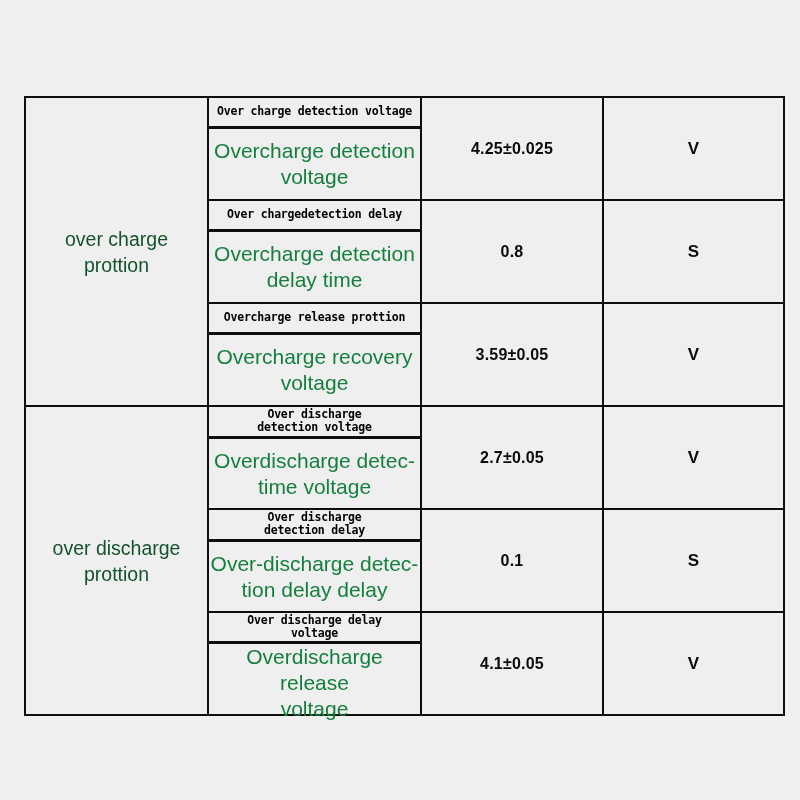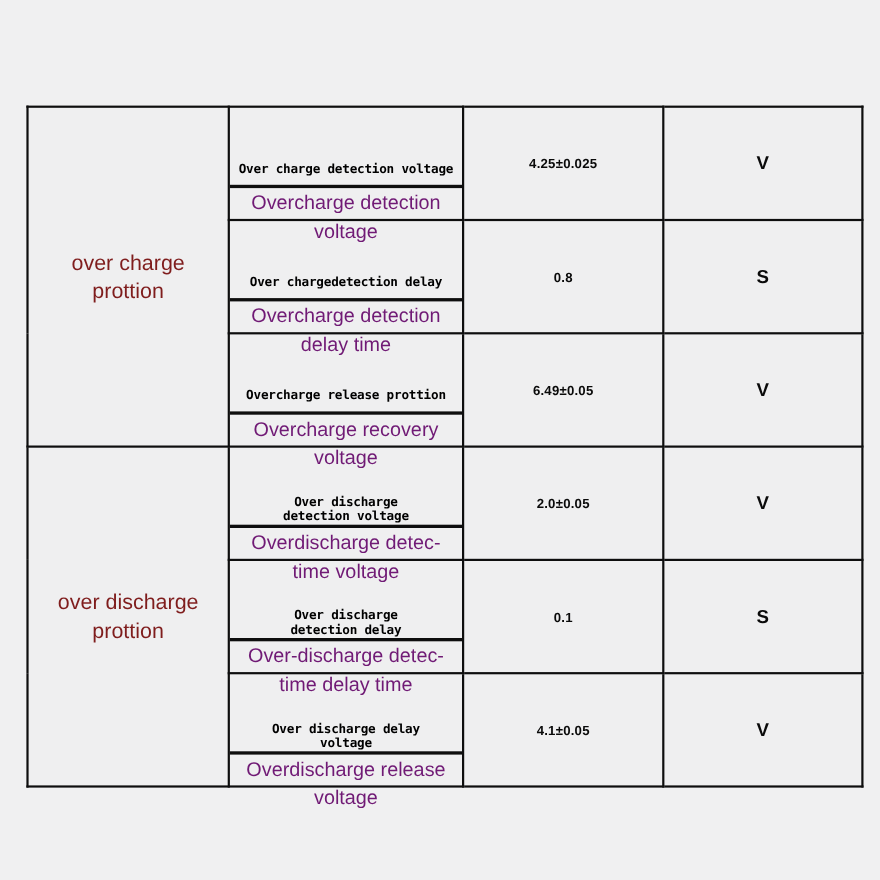--- a/index.html
+++ b/index.html
@@ -25,21 +25,21 @@
   table.spec td {
     border: 2px solid #0e0e0e;
     background: #efeff0;
     vertical-align: middle;
     text-align: center;
   }
   td.cat {
     width: 179px;
     font-size: 19.5px;
     line-height: 26px;
-    color: #7f1d1d;
+    color: #14532d;
     white-space: pre-line;
   }
   td.param {
     width: 211px;
     height: 101px;
     padding: 0;
   }
   .param-inner {
     display: flex;
     flex-direction: column;
@@ -52,35 +52,34 @@
     min-height: 25px;
     border-bottom: 3px solid #0e0e0e;
     font-family: "DejaVu Sans Mono", "Liberation Mono", monospace;
     font-weight: bold;
     font-size: 11.5px;
     line-height: 13px;
     letter-spacing: -0.2px;
     color: #000;
     white-space: pre-line;
     padding: 1px 0 2px 0;
-    margin-top: 42px;
   }
   .plabel {
     flex: 1;
     display: flex;
     align-items: center;
     justify-content: center;
-    font-size: 18px;
+    font-size: 21px;
     line-height: 26px;
-    color: #701a75;
+    color: #15803d;
     white-space: pre-line;
   }
   td.val {
     width: 178px;
-    font-size: 12px;
+    font-size: 16px;
     font-weight: bold;
     letter-spacing: 0.2px;
     color: #0a0a0a;
     margin-top: 38px;
   }
   td.unit {
     width: 177px;
     font-size: 17px;
     font-weight: bold;
     color: #0a0a0a;
@@ -118,45 +117,45 @@
       <td class="unit">S</td>
     </tr>
     <tr>
       <td class="param">
         <div class="param-inner">
           <div class="caption">Overcharge release prottion</div>
           <div class="plabel">Overcharge recovery
 voltage</div>
         </div>
       </td>
-      <td class="val">6.49±0.05</td>
+      <td class="val">3.59±0.05</td>
       <td class="unit">V</td>
     </tr>
 
     <tr>
       <td class="cat" rowspan="3">over discharge
 prottion</td>
       <td class="param">
         <div class="param-inner">
           <div class="caption">Over discharge
 detection voltage</div>
           <div class="plabel">Overdischarge detec-
 time voltage</div>
         </div>
       </td>
-      <td class="val">2.0±0.05</td>
+      <td class="val">2.7±0.05</td>
       <td class="unit">V</td>
     </tr>
     <tr>
       <td class="param">
         <div class="param-inner">
           <div class="caption">Over discharge
 detection delay</div>
           <div class="plabel">Over-discharge detec-
-time delay time</div>
+tion delay delay</div>
         </div>
       </td>
       <td class="val">0.1</td>
       <td class="unit">S</td>
     </tr>
     <tr>
       <td class="param">
         <div class="param-inner">
           <div class="caption">Over discharge delay
 voltage</div>

